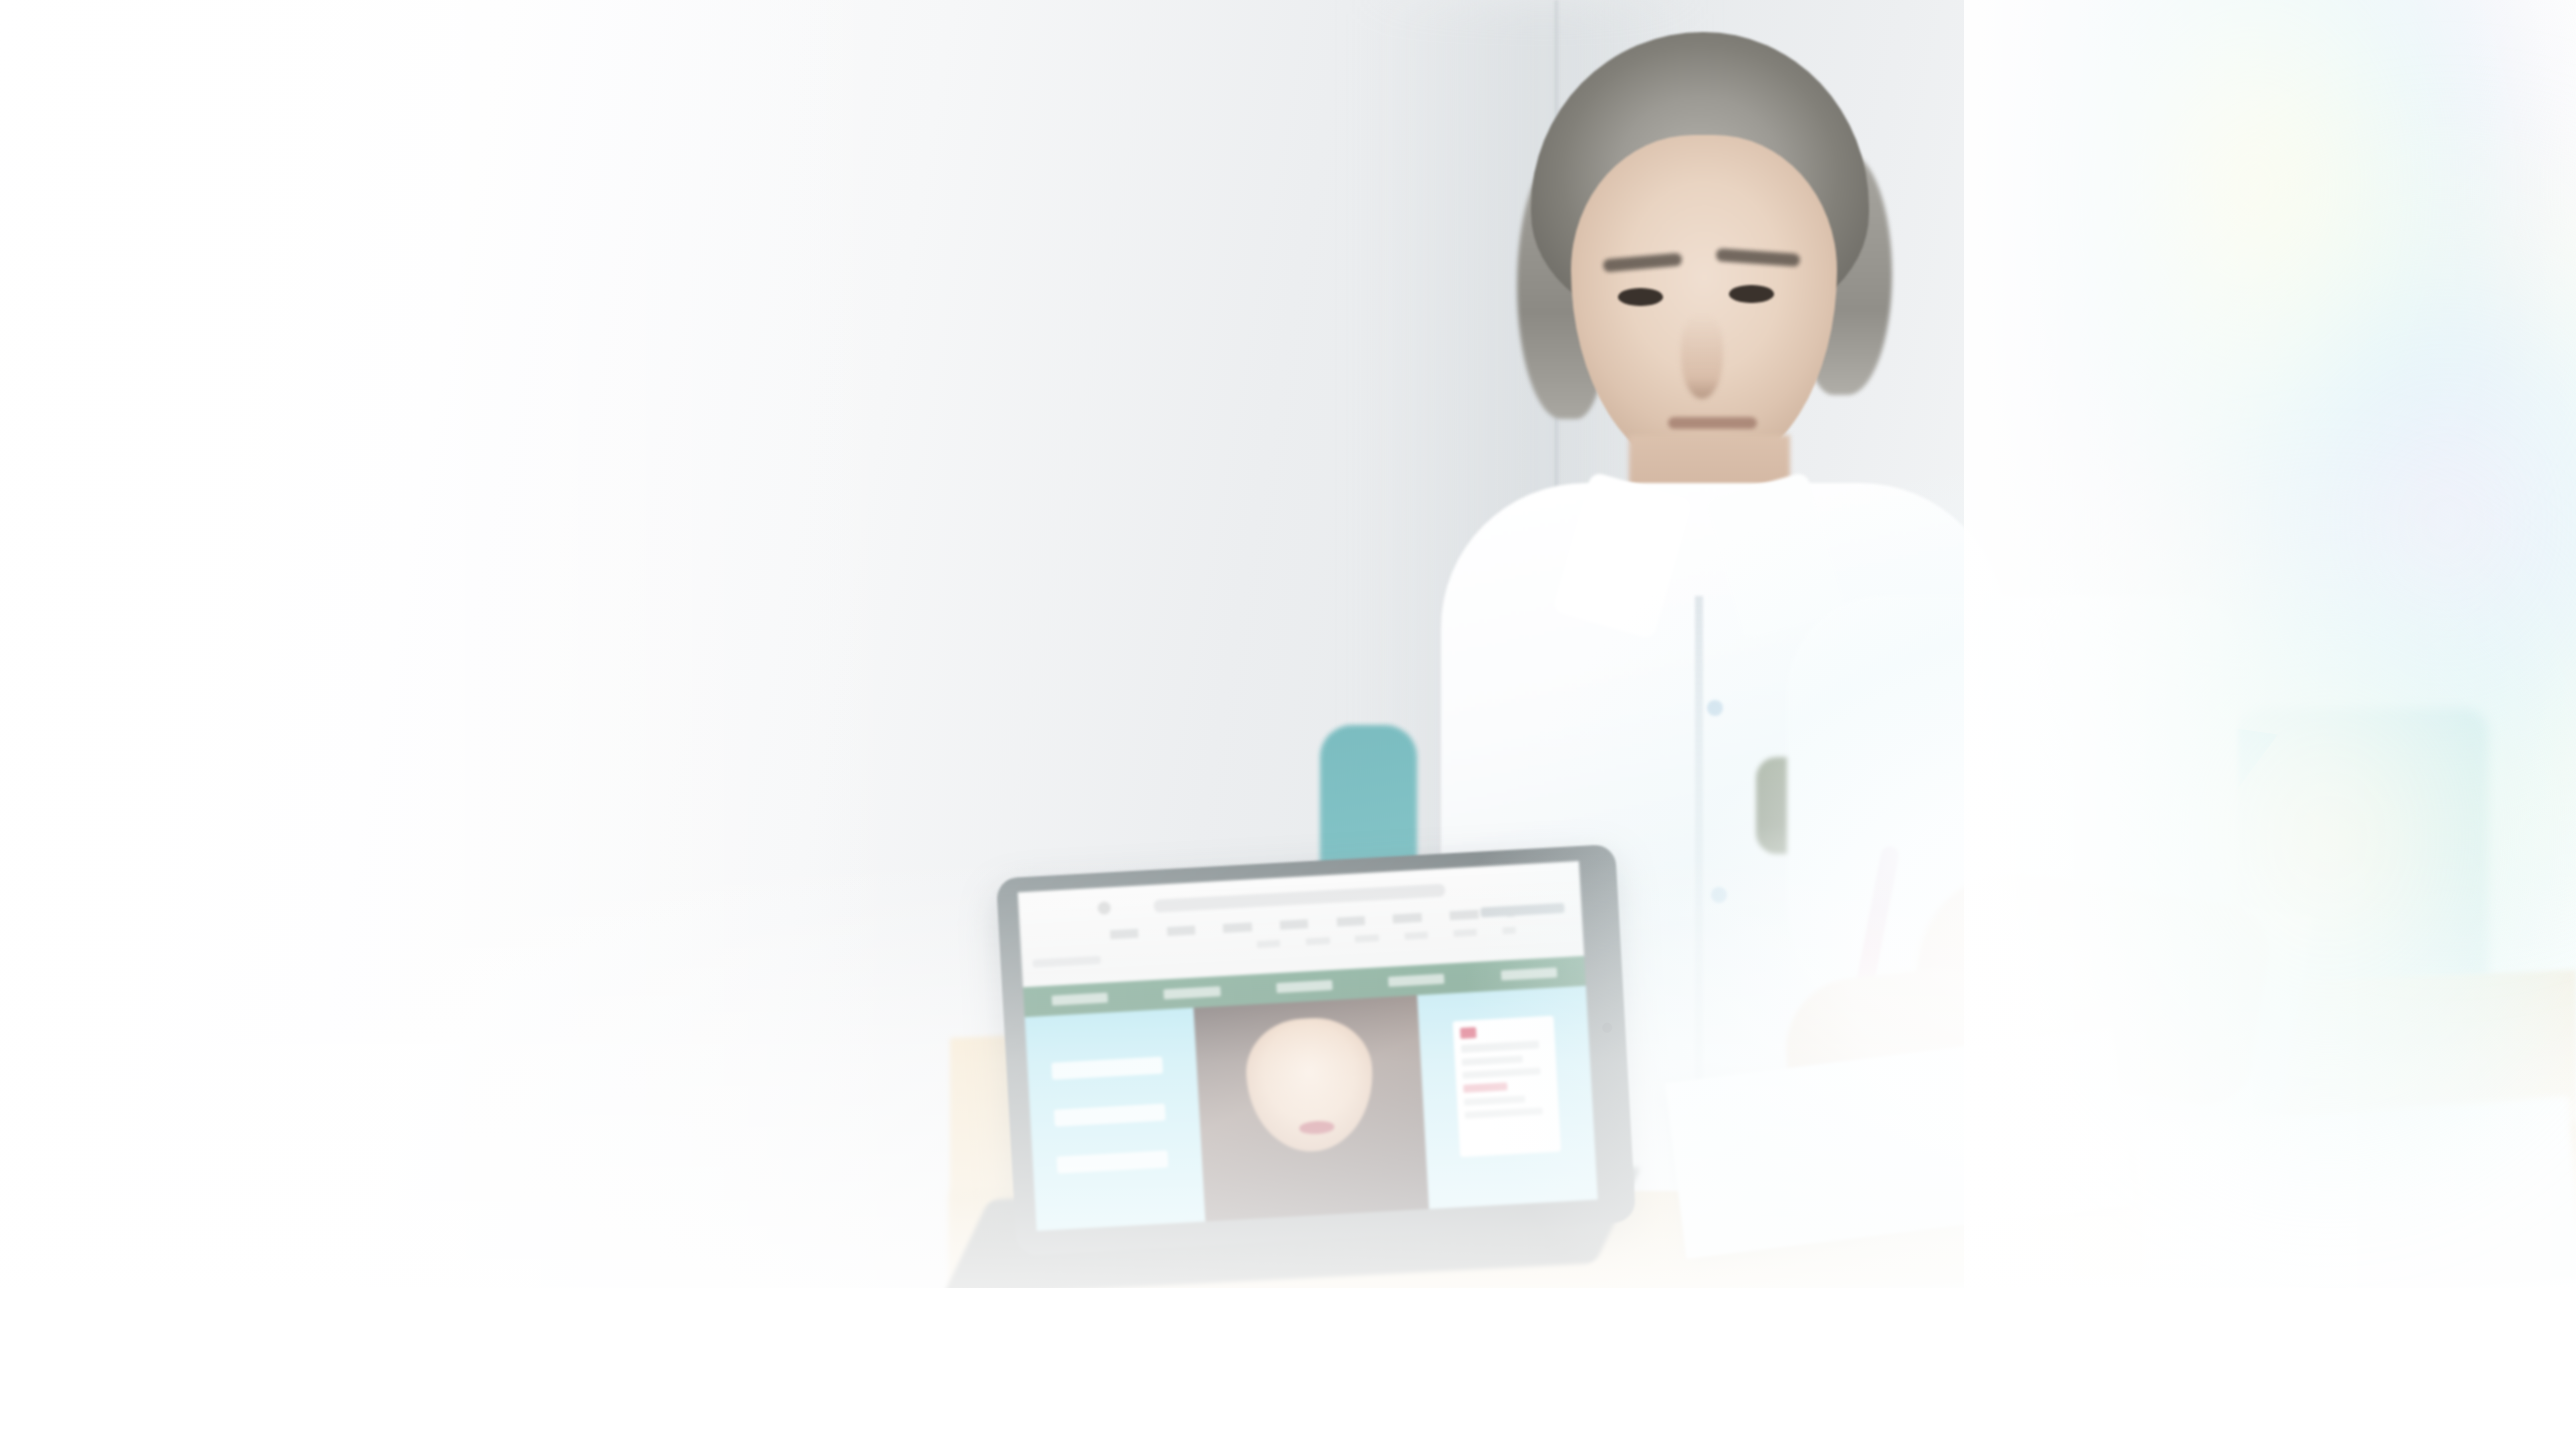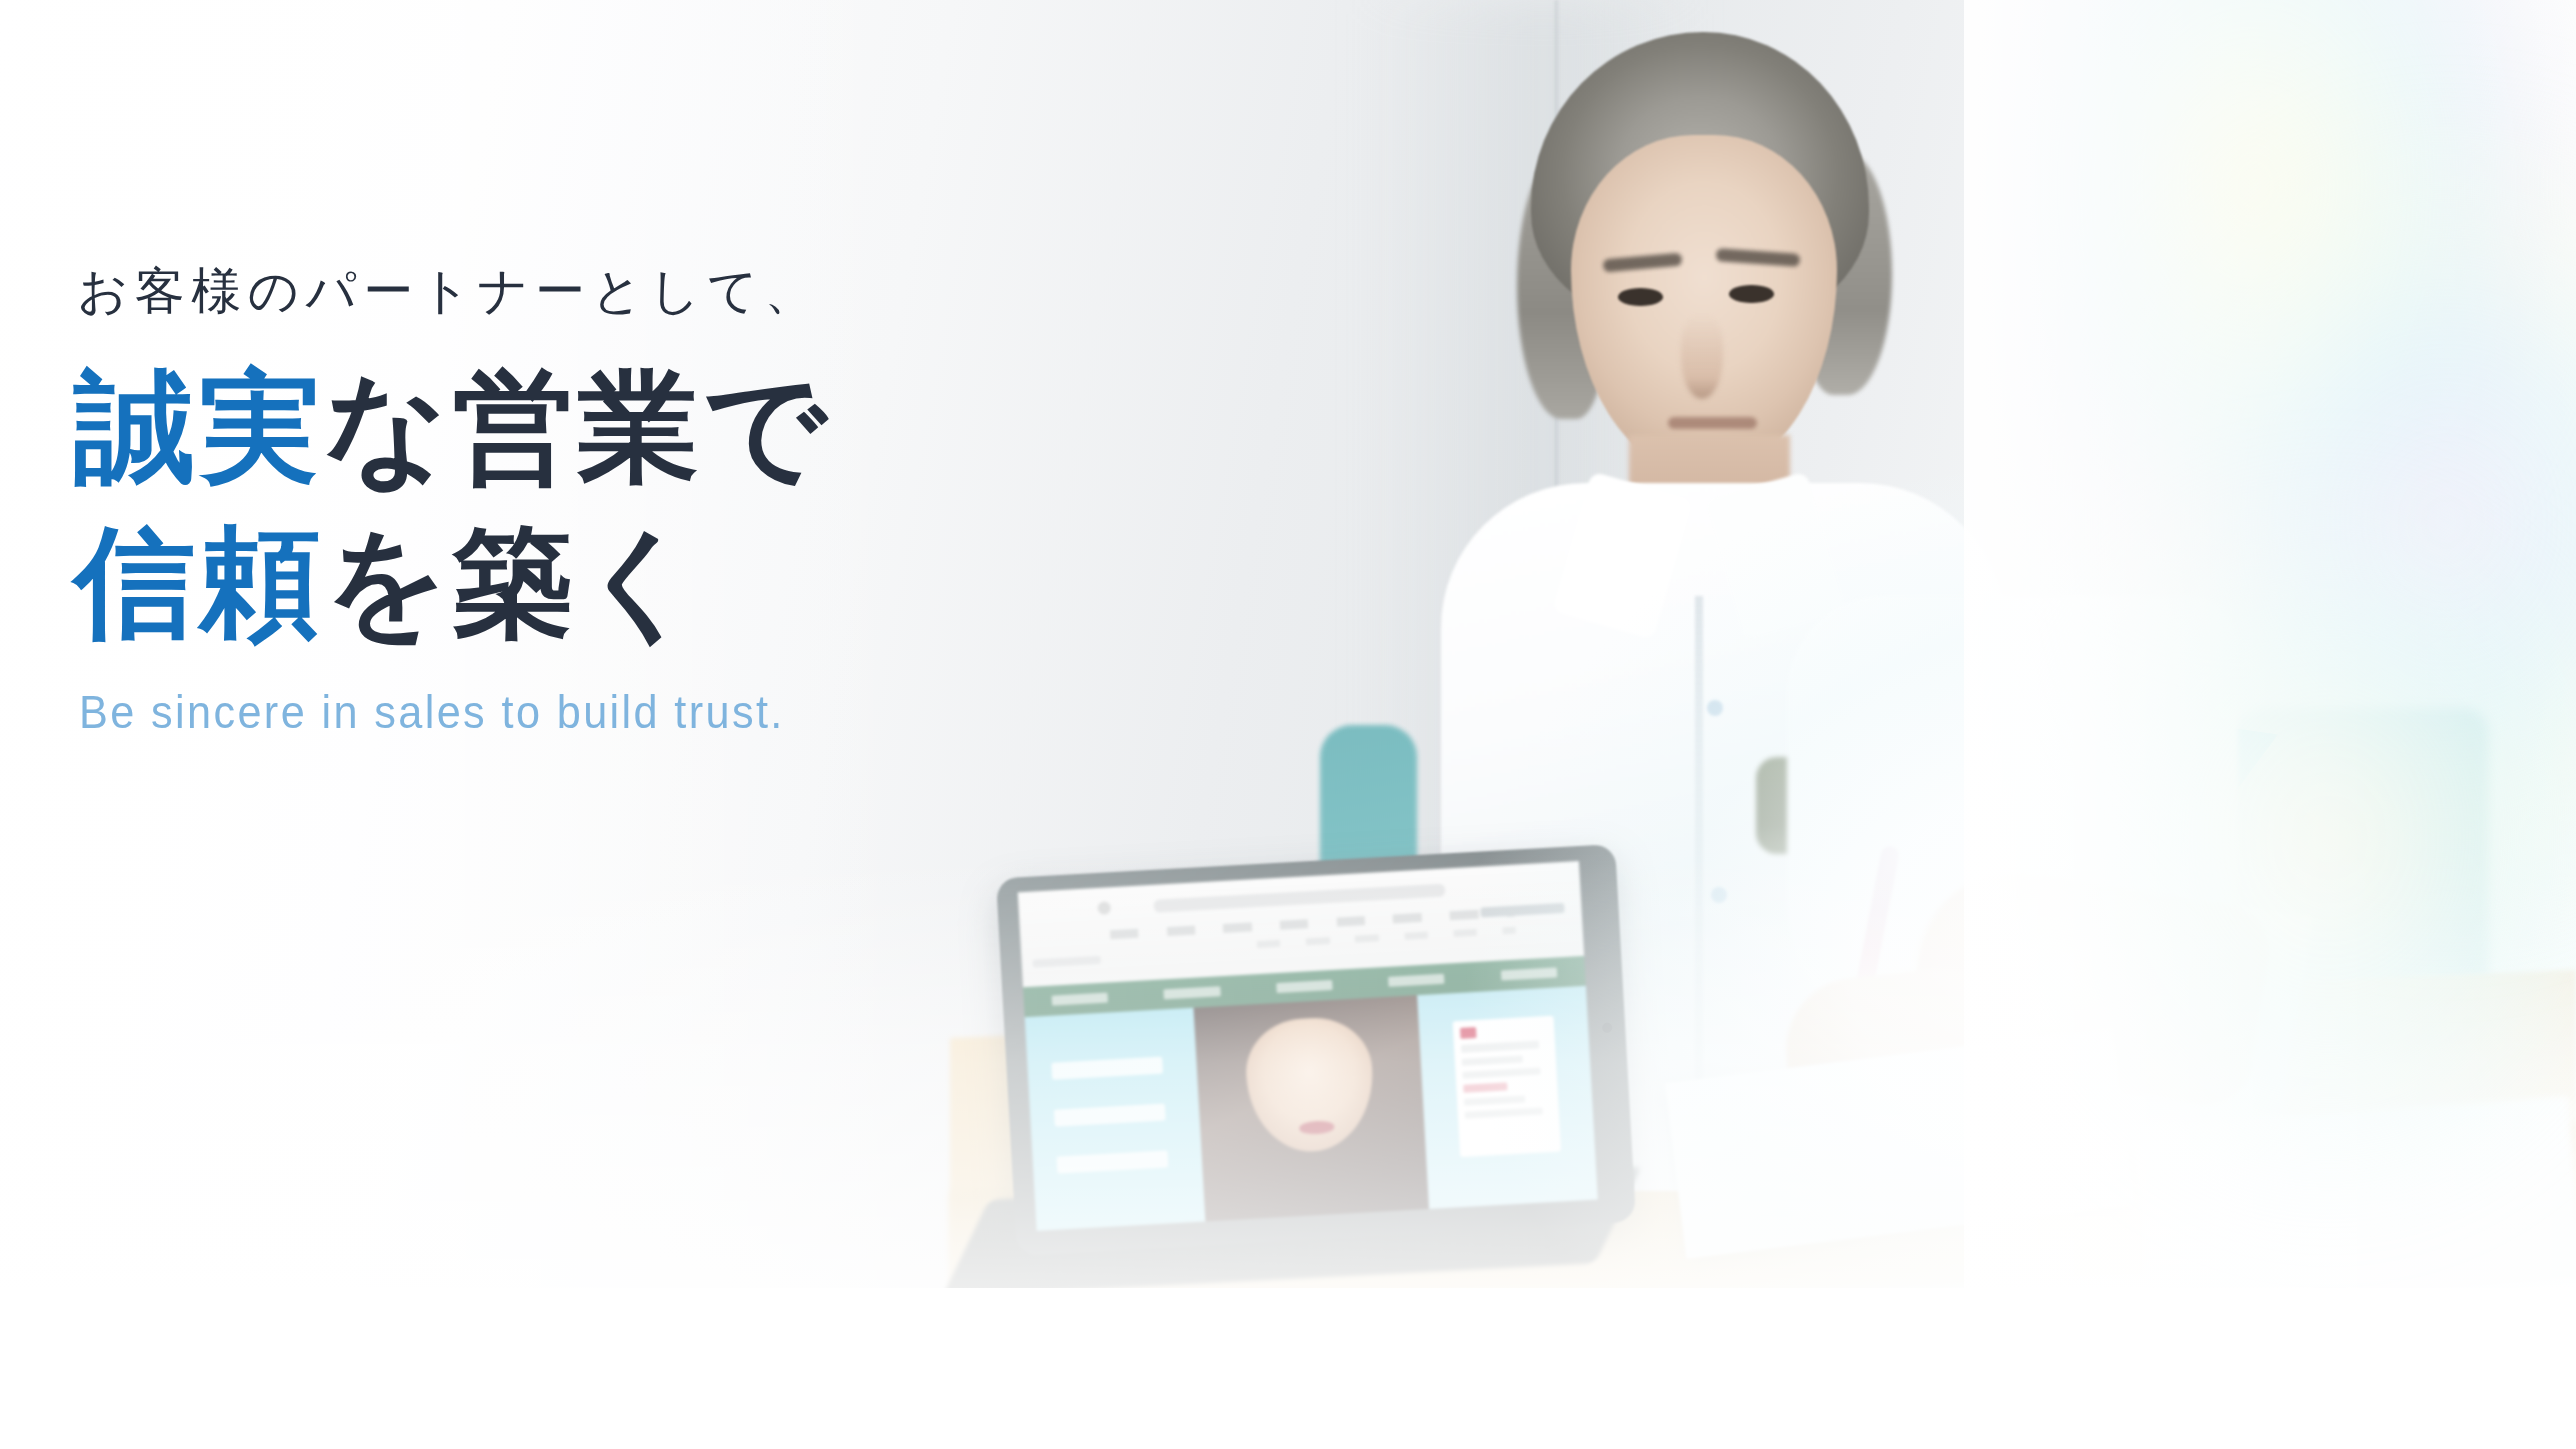--- a/index.html
+++ b/index.html
@@ -392,27 +392,18 @@
     <div class="bloom-l"></div>
     <div class="bloom-bottom"></div>
 
     <div class="prism">
       <div class="p1"></div>
       <div class="p2"></div>
       <div class="p3"></div>
       <div class="pwash"></div>
     </div>
 
-    <div class="copy">
-      <p class="kicker">お客様のパートナーとして、</p>
-
-      <h1 class="headline"><span class="hl">誠実</span><span>な営業で</span></h1>
-
-      <h1 class="headline"><span class="hl">信頼</span><span>を築く</span></h1>
-
-      <p class="subcopy">Be sincere in sales to build trust.</p>
-    </div>
 
   </div>
 
   <div class="white-plate"></div>
 </div>
 
 
 </body></html>

